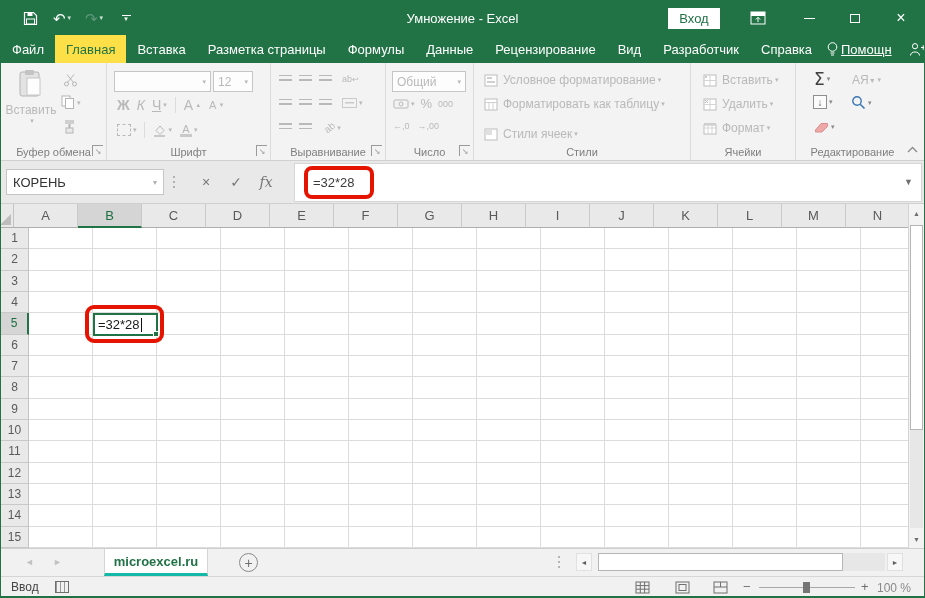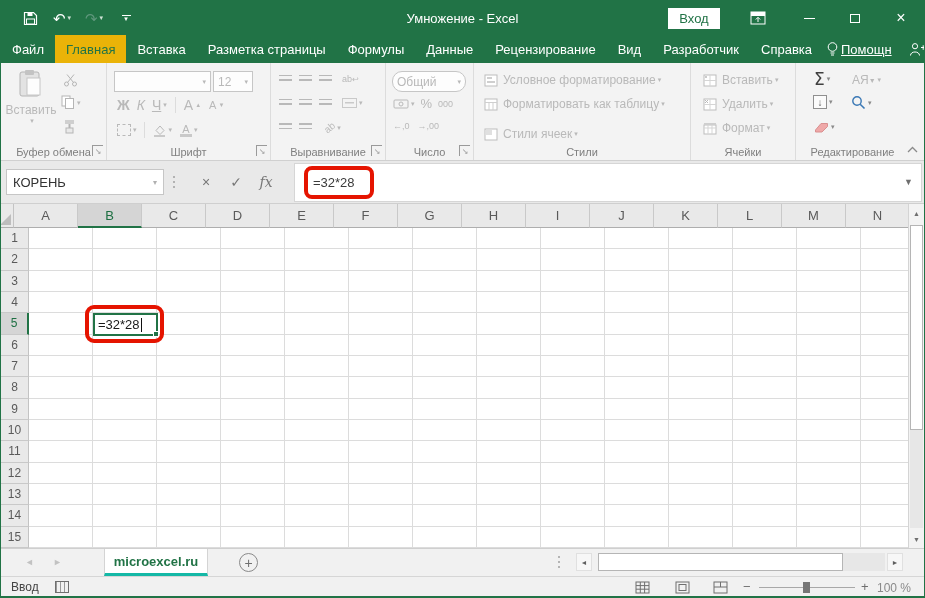--- a/index.html
+++ b/index.html
@@ -16,21 +16,21 @@
   #signin{position:absolute;left:667px;top:7px;width:52px;height:21px;background:#fff;color:#217346;font-size:13px;display:flex;align-items:center;justify-content:center;}
   .winbtns{position:absolute;right:0;top:0;height:34px;display:flex;}
   .winbtn{width:46px;height:34px;display:flex;align-items:center;justify-content:center;}
   .min-glyph{width:11px;height:1px;background:#fff;}
   .max-glyph{width:10px;height:9px;border:1px solid #fff;}
   .close-glyph{font-size:16px;color:#fff;line-height:1;}
 
   
   #tabrow{position:absolute;left:0;top:34px;width:100%;height:28px;background:#217346;display:flex;align-items:stretch;font-size:13px;color:#fff;}
   .rtab{padding:0 11px;display:flex;align-items:center;white-space:nowrap;}
-  .rtab.act{background:#eab308;color:#217346;}
+  .rtab.act{background:#fde047;color:#217346;}
   .helpzone{display:flex;align-items:center;margin-left:4px;}
   .helpzone span{margin:0 3px;white-space:nowrap;text-decoration:underline;}
 
   
   #ribbon{position:absolute;left:0;top:62px;width:100%;height:98px;background:#f3f3f3;border-bottom:1px solid #d0d0d0;font-size:12px;color:#b9b9b9;}
   .grp{position:absolute;top:0;height:97px;border-right:1px solid #dcdcdc;}
   .grp-label{position:absolute;bottom:2px;left:0;right:0;text-align:center;font-size:11px;color:#7f7f7f;}
   .dlg{position:absolute;right:3px;bottom:4px;width:11px;height:11px;border-left:1px solid #9a9a9a;border-top:1px solid #9a9a9a;font-size:8px;color:#9a9a9a;line-height:11px;text-align:center;}
   .chvg{font-size:7px;color:#b9b9b9;margin-left:2px;}
   .gsel{position:absolute;height:21px;background:#fdfdfd;border:1px solid #c6c6c6;display:flex;align-items:center;padding:0 4px;color:#b9b9b9;justify-content:space-between;}
@@ -272,21 +272,21 @@
         <span class="lns"></span>
           <span class="lns" style="margin-left:7px;"></span>
         <span style="margin-left:12px;font-size:10px;color:#b9b9b9;transform:rotate(-40deg);display:inline-block;">ab</span>
         <span class="chvg">▾</span>
       </div>
       <div class="grp-label">Выравнивание</div>
       <div class="dlg">↘</div>
     </div>
 
     <div class="grp" style="left:385px;width:88px;">
-      <div class="gsel" style="left:6px;top:8px;width:74px;border-radius:10px;">
+      <div class="gsel" style="left:6px;top:8px;width:74px;">
           <span>Общий</span>
           <span class="chvg">▾</span>
         </div>
       <div class="ic-row" style="left:7px;top:33px;">
         <svg width="16" height="12" viewBox="0 0 16 12">
             <rect x="1" y="2" width="14" height="8" rx="1" fill="none" stroke="#b9b9b9"></rect>
             <circle cx="8" cy="6" r="2" fill="none" stroke="#b9b9b9"></circle>
           </svg>
         <span class="chvg">▾</span>
         <span style="margin-left:6px;font-size:13px;color:#b9b9b9;">%</span>

